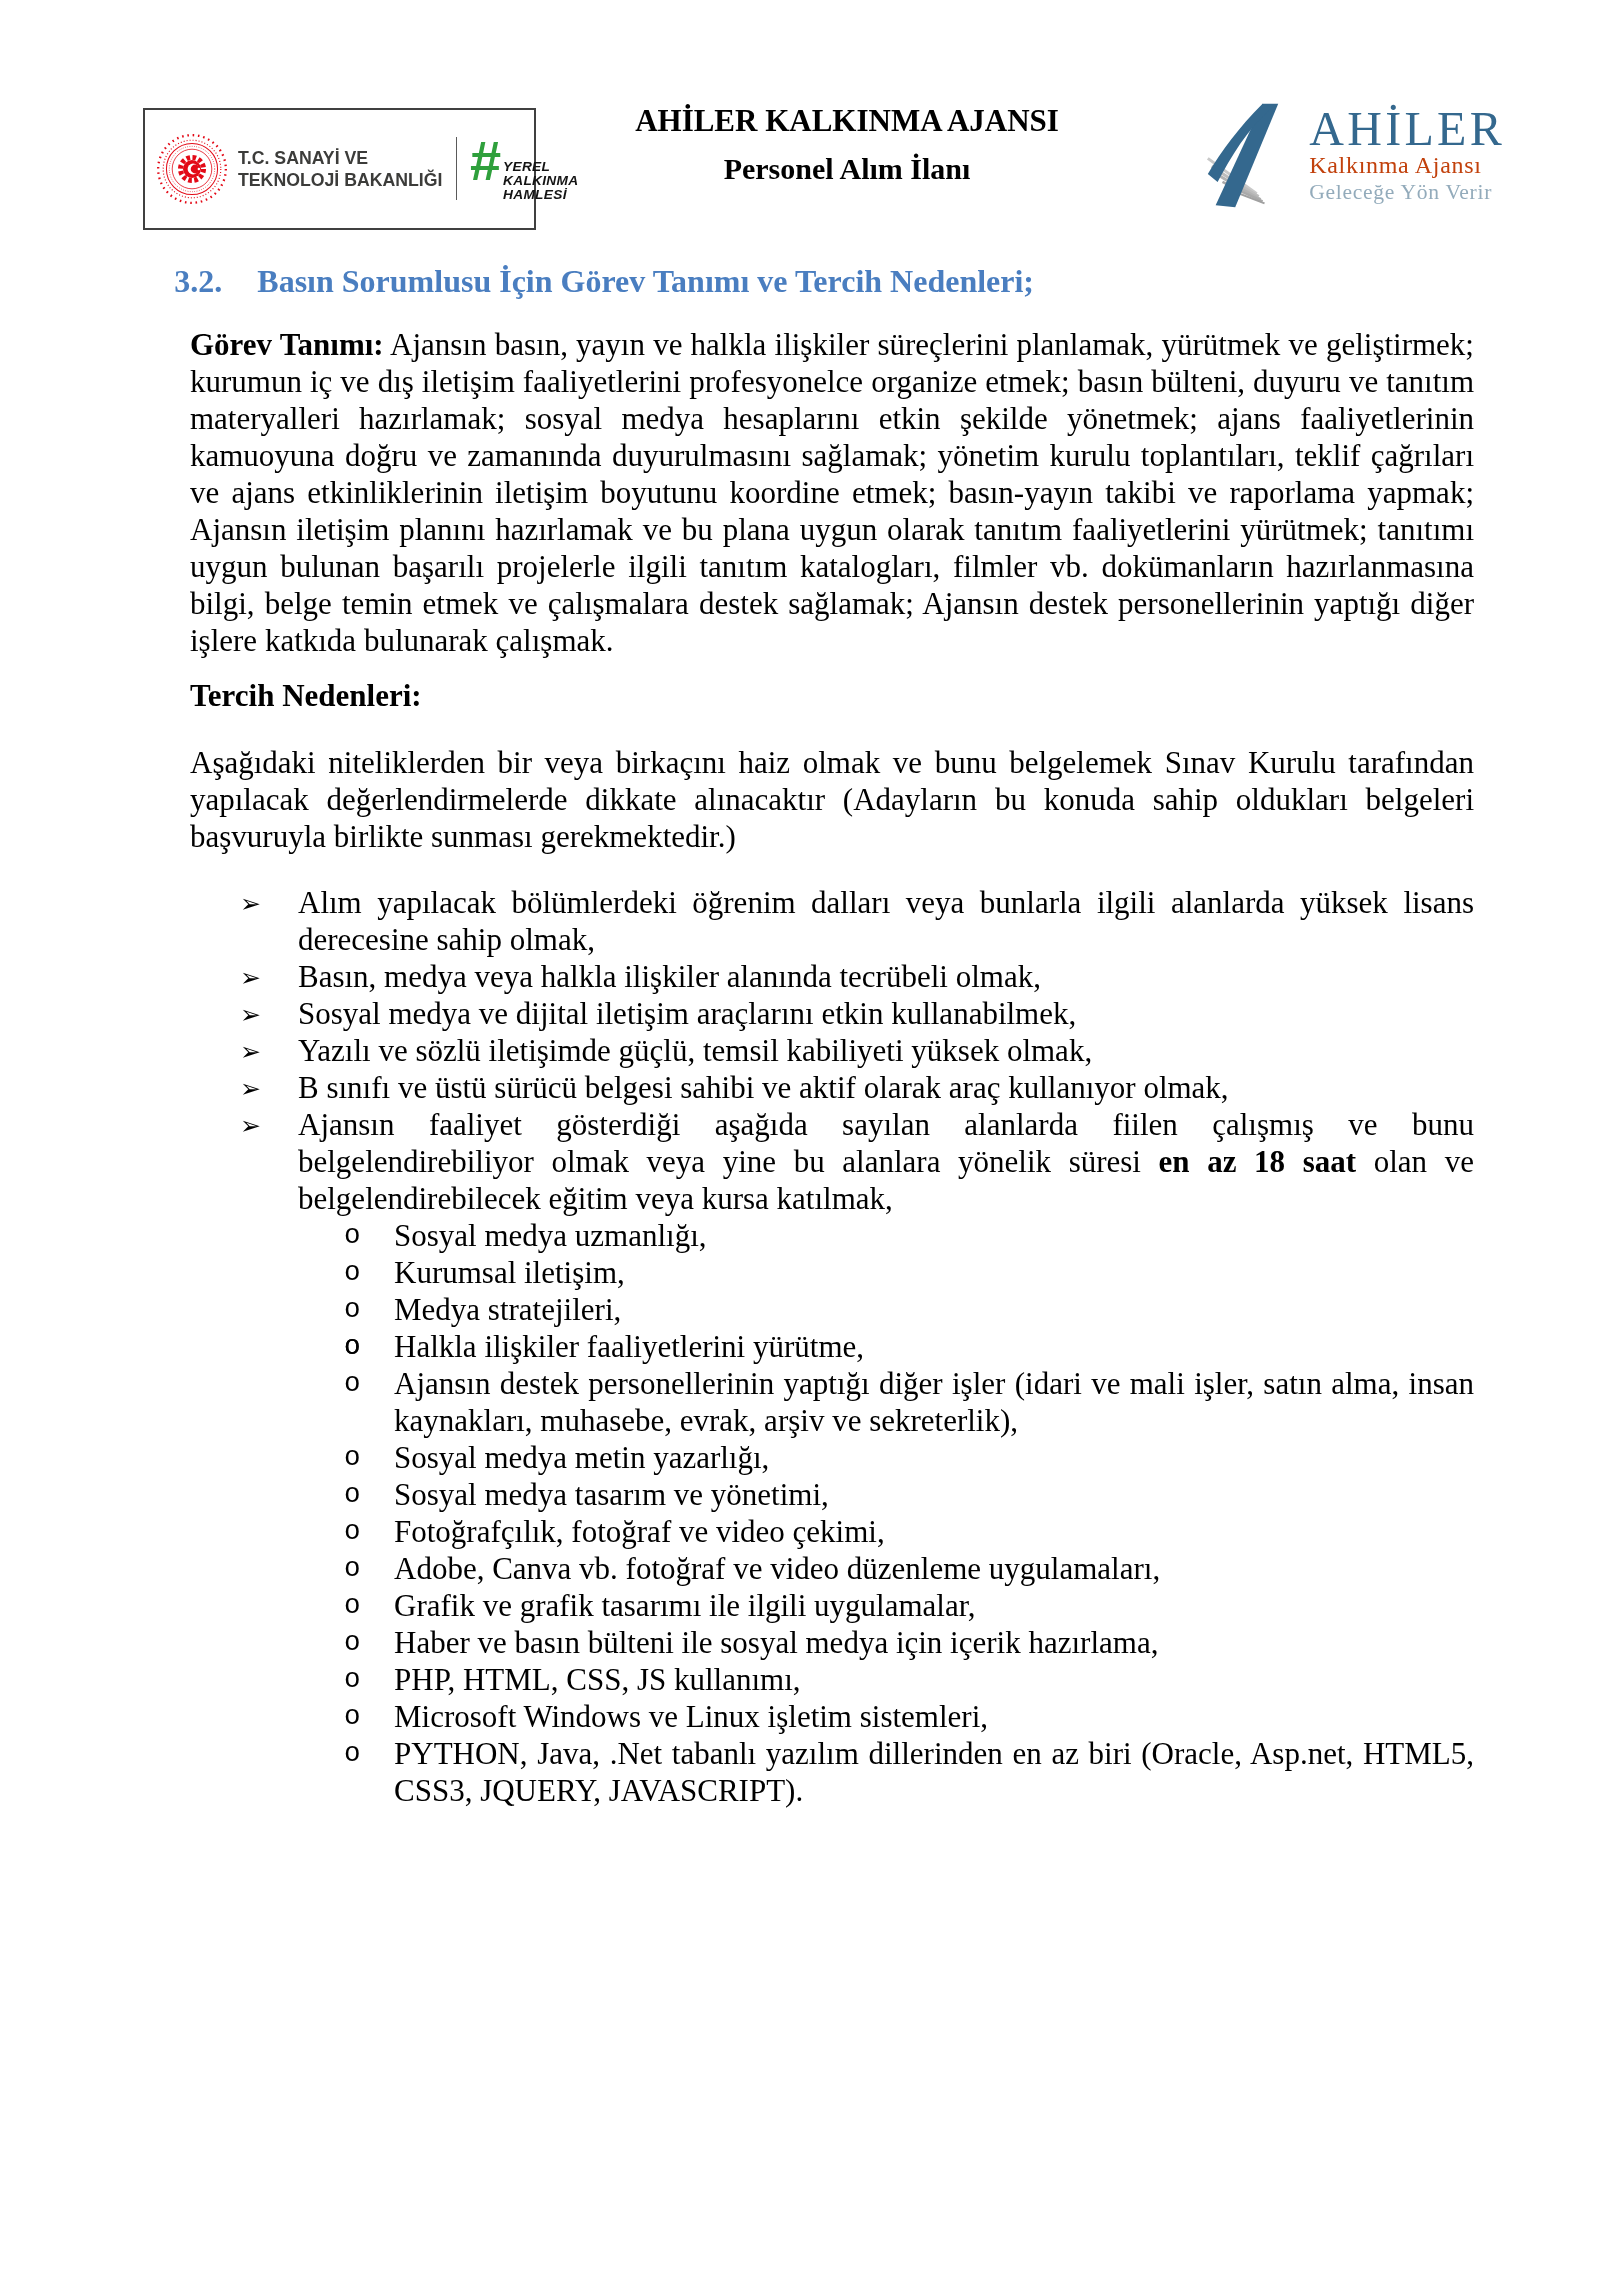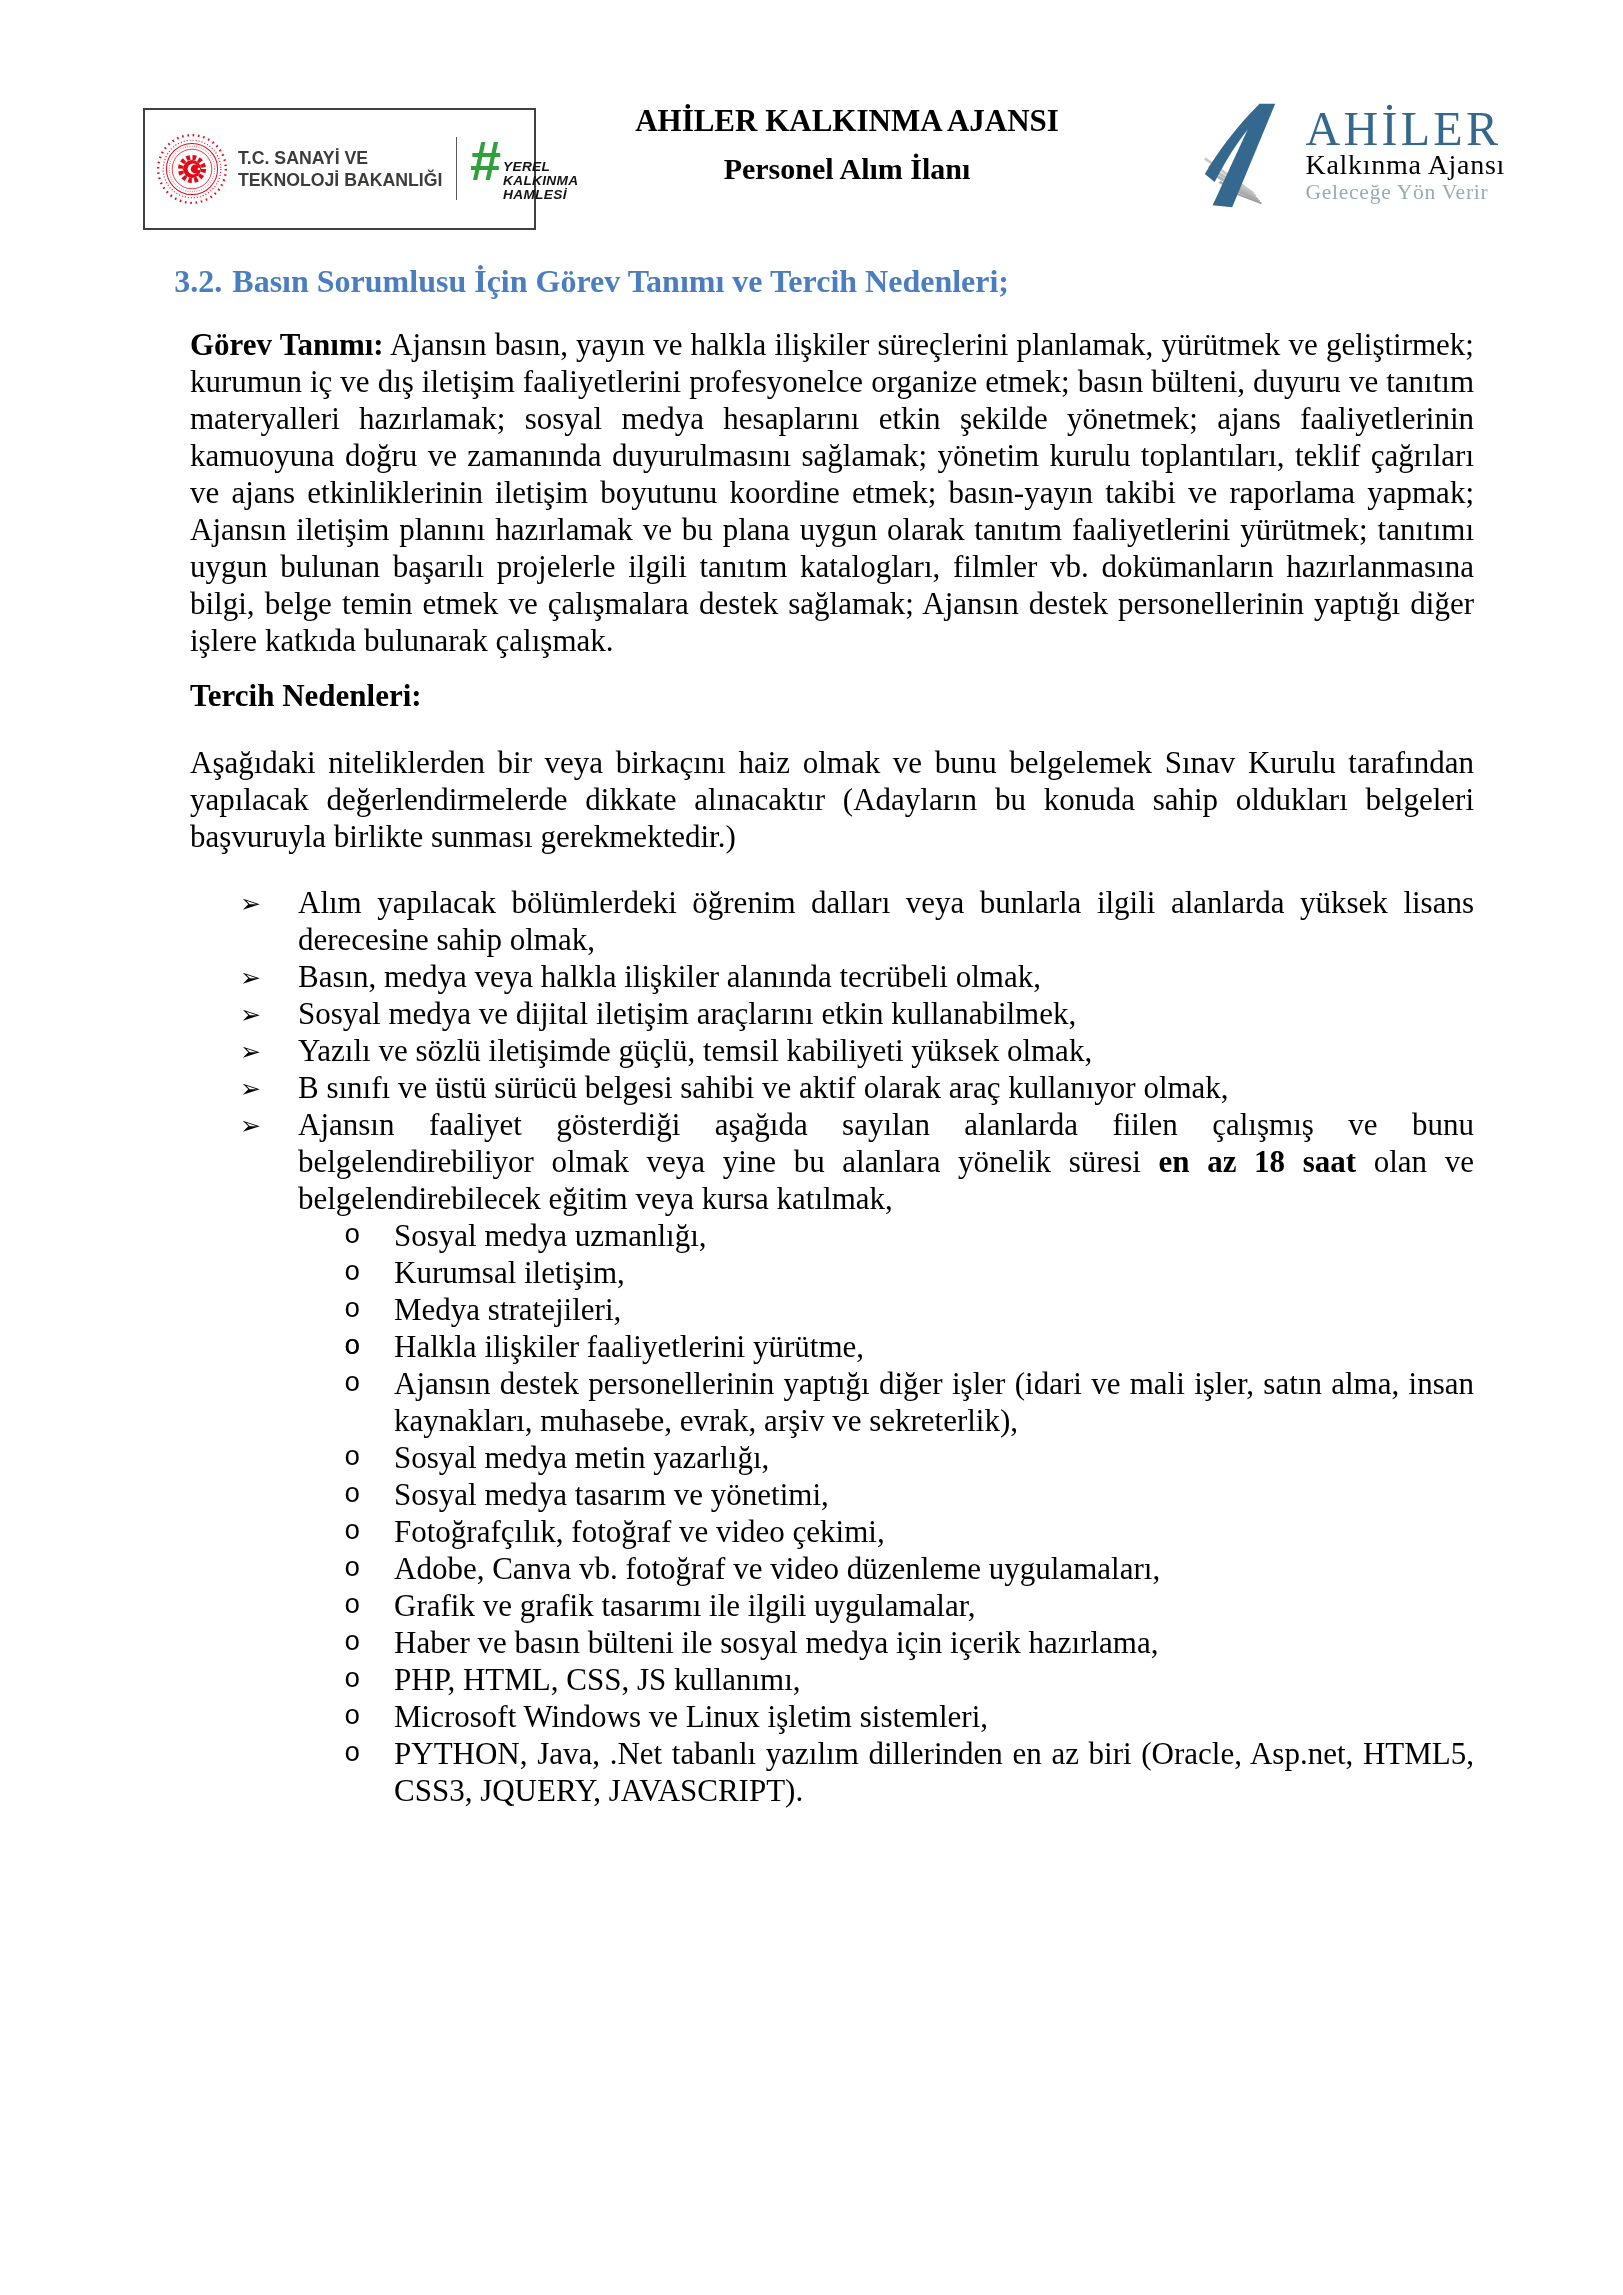--- a/index.html
+++ b/index.html
@@ -52,31 +52,31 @@
     white-space:nowrap;
   }
   .center-titles .t2 { font-size:31px; }
 
   .ahiler-logo { position:absolute; right:0; top:1.3px; display:flex; align-items:center; gap:21px; }
   .ahiler-a-svg { width:88px; height:115px; flex:0 0 auto; }
   .ahiler-name {
     font-size:48px; line-height:43px; color:#34688e;
     letter-spacing:3.3px; font-family:"Liberation Serif", serif;
   }
-  .ahiler-sub { font-size:28px; line-height:30px; color:#000000; letter-spacing:0.7px;text-align:right; }
+  .ahiler-sub { font-size:24px; line-height:30px; color:#c2410c; letter-spacing:0.7px; }
   .ahiler-tag { font-size:21.6px; line-height:25px; color:#93abbb; letter-spacing:0.7px; }
 
   
   main { margin:0 149px 0 190px; font-size:31px; line-height:37px; }
 
   .section-heading {
     margin:25px 0 0 -15.7px;
     font-size:32px; line-height:41px;
     color:#4a7ec0; font-weight:bold;
-    display:flex; gap:10px;
+    display:flex; gap:35px;
   }
 
   .job-para { margin:23.6px 0 0 0; text-align:justify; }
   .lead-bold { font-weight:bold; }
 
   .tercih-heading { margin:18.3px 0 0 0; font-size:31px; line-height:37px; font-weight:bold; }
 
   .intro-para { margin:30px 0 0 0; text-align:justify; }
 
   ul.main-list { list-style:none; margin:29px 0 0 0; padding:0; }

